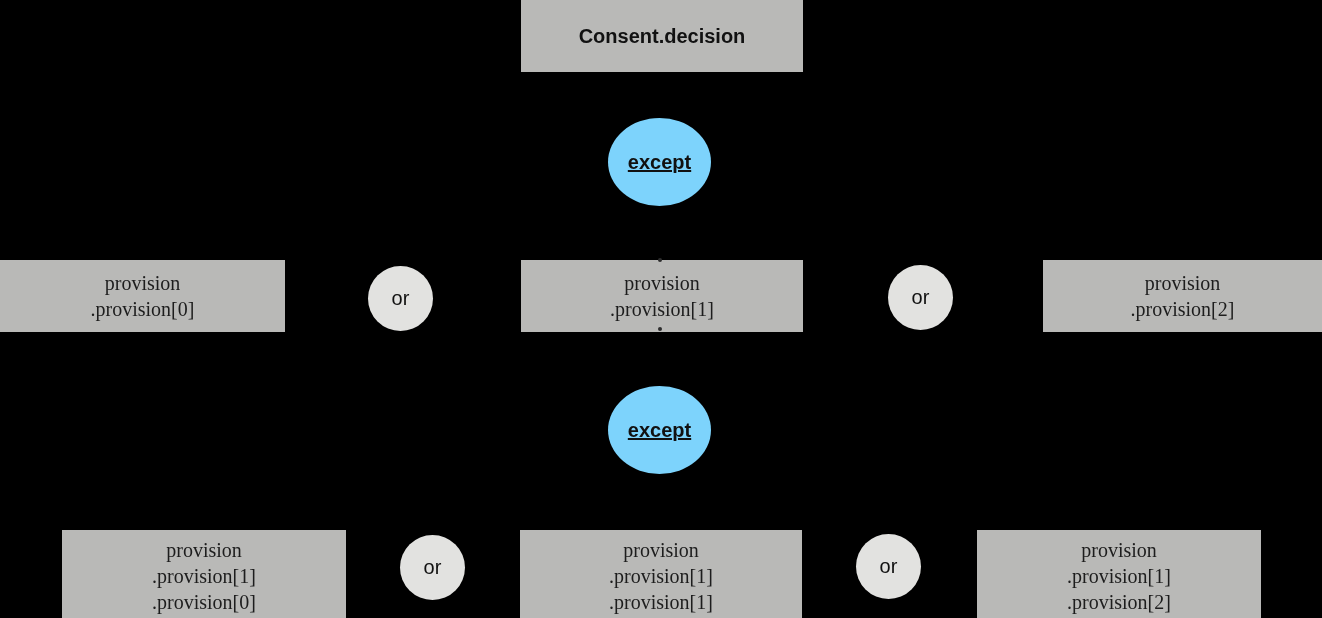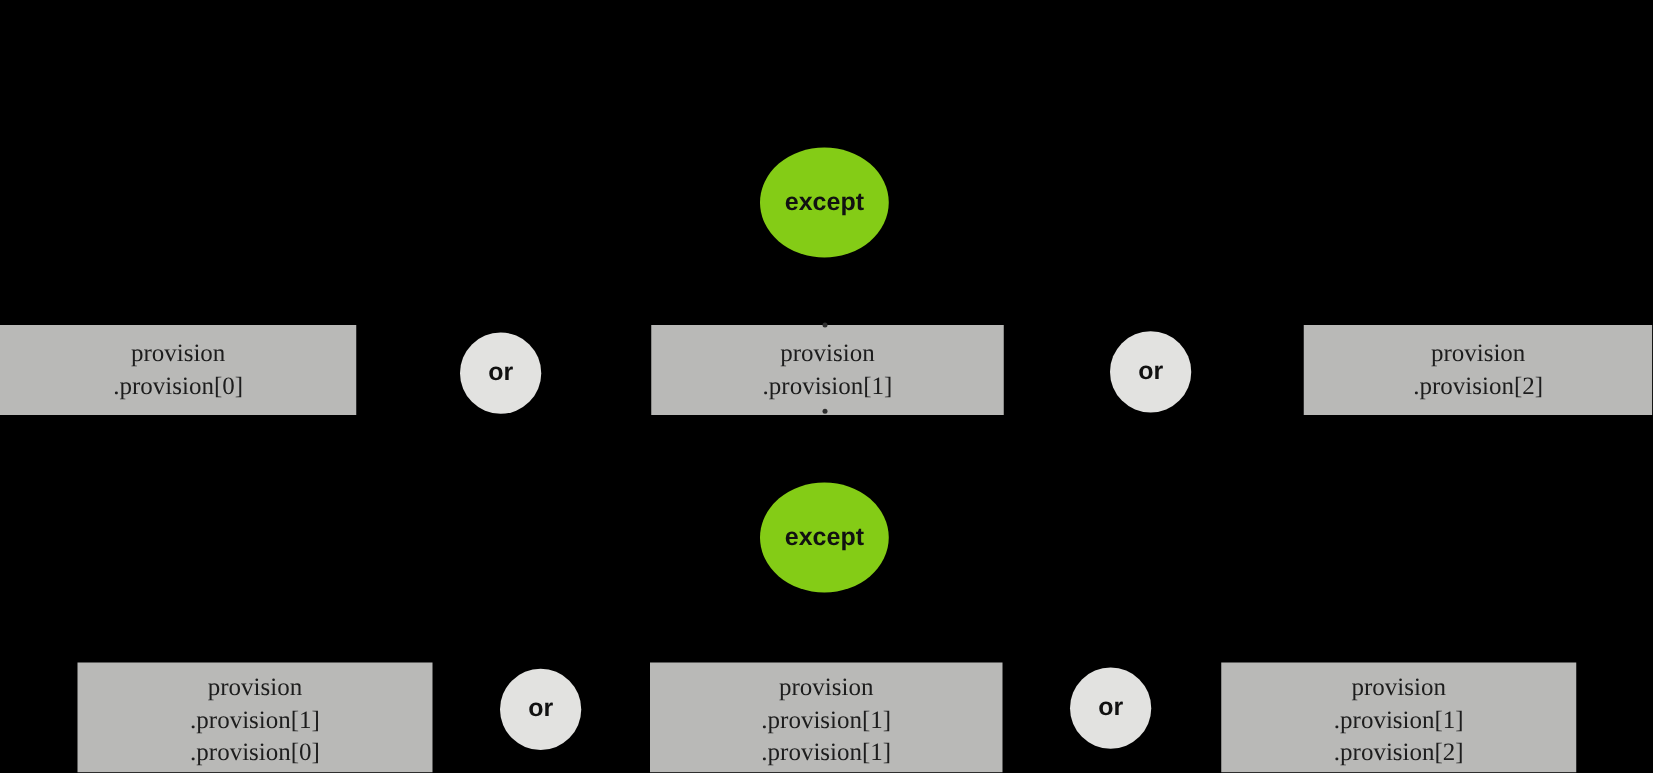--- a/index.html
+++ b/index.html
@@ -40,41 +40,42 @@
   .row2 { top: 530px; height: 114px; justify-content: flex-start; padding-top: 7px; box-sizing: border-box; }
   .b10 { left: 0;     width: 285px; }
   .b11 { left: 521px; width: 282px; }
   .b12 { left: 1043px; width: 279px; }
   .b20 { left: 62px;  width: 284px; }
   .b21 { left: 520px; width: 282px; }
   .b22 { left: 977px; width: 284px; }
   .ellipse {
     position: absolute;
     width: 103px; height: 88px;
-    background: #84cc16;
+    background: #7dd3fc;
     border-radius: 50%;
     display: flex;
     align-items: center;
     justify-content: center;
     font-weight: bold;
     font-size: 20px;
     color: #111111;
+    text-decoration: underline;
   }
   .except1 { left: 608px; top: 118px; }
   .except2 { left: 608px; top: 386px; }
   .or-circle {
     position: absolute;
     width: 65px; height: 65px;
     background: #e2e2e0;
     border-radius: 50%;
     display: flex;
     align-items: center;
     justify-content: center;
     font-size: 20px;
-    font-weight: bold;
+    font-weight: normal;
     color: #111111;
   }
   .or1a { left: 368px; top: 266px; }
   .or1b { left: 888px; top: 265px; }
   .or2a { left: 400px; top: 535px; }
   .or2b { left: 856px; top: 534px; }
   .dot {
     position: absolute;
     width: 4px; height: 4px;
     background: #2e2e2e;
@@ -82,20 +83,23 @@
   }
   .dot-top { left: 658px; top: 258px; }
   .dot-bottom { left: 658px; top: 327px; }
   .ln { white-space: pre; }
 </style>
 </head>
 <body>
 
 <div class="canvas">
 
+  <div class="box root-box">
+    <span>Consent.decision</span>
+  </div>
 
   <div class="ellipse except1">
     <span>except</span>
   </div>
 
   <div class="box code-box row1 b10">
     <div class="ln">provision</div>
     <div class="ln">.provision[0]</div>
   </div>
 

